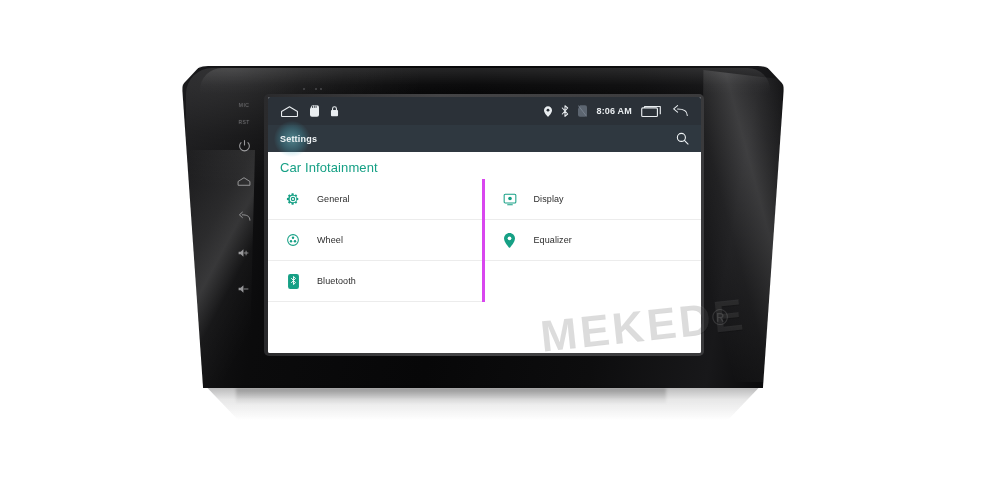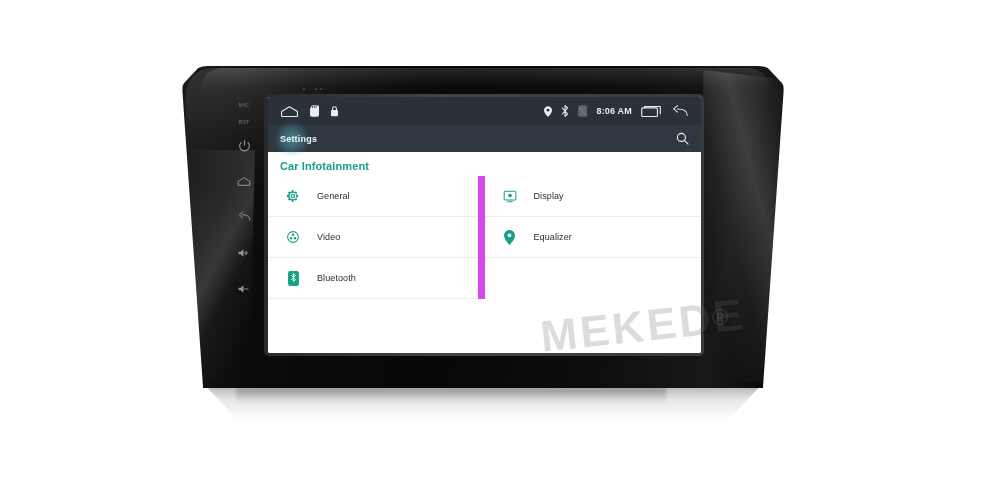--- a/index.html
+++ b/index.html
@@ -123,26 +123,26 @@
     position:absolute; left:6px; top:-4px;
     width:36px; height:36px; border-radius:50%;
     background: radial-gradient(circle, rgba(120,220,230,0.46) 0%, rgba(70,170,190,0.28) 45%, rgba(40,60,70,0.0) 72%);
     z-index:1;
   }
   .ab-search { margin-left:auto; display:flex; align-items:center; }
 
   
   .content { width:100%; height: 201px; background:#fff; position:relative; }
   .section-title {
-    color:#16a085; font-size:11px; font-weight:bold;
+    color:#16a085; font-size:13px; font-weight:normal;
     padding: 8px 4px 0 12px; letter-spacing:0.1px;
   }
   .grid { display:flex; width:100%; margin-top:4px; }
   .col { width:50%; }
-  .col.left { border-right: 7px solid #d946ef; }
+  .col.left { border-right: 3px solid #d946ef; }
   .row {
     height: 41px; display:flex; align-items:center;
     padding-left: 14px;
     border-bottom: 1px solid #ececec;
   }
   .row-ico { width:22px; height:20px; display:flex; align-items:center; justify-content:center; flex:0 0 22px; }
   .row-label { font-size:9px; color:#2d2d2d; margin-left:13px; letter-spacing:0.1px; }
 
   
   .watermark {
@@ -339,21 +339,21 @@
 
           <div class="row">
             <span class="row-ico">
               <svg width="14" height="14" viewBox="0 0 24 24" fill="none" stroke="#16a085" stroke-width="1.8">
                 <circle cx="12" cy="12" r="9.2"></circle>
                 <circle cx="12" cy="8.2" r="2.1" fill="#16a085" stroke="none"></circle>
                 <circle cx="8.6" cy="14.1" r="2.1" fill="#16a085" stroke="none"></circle>
                 <circle cx="15.4" cy="14.1" r="2.1" fill="#16a085" stroke="none"></circle>
               </svg>
             </span>
-            <span class="row-label">Video</span>
+            <span class="row-label">Wheel</span>
           </div>
 
           <div class="row">
             <span class="row-ico">
               <svg width="11" height="15" viewBox="0 0 16 22" fill="#16a085">
                 <rect x="0" y="0" width="16" height="22" rx="3.2"></rect>
                 <path d="M5 6.4 L11 12.8 L8 15.4 L8 3.6 L11 6.4 L5 12.8" fill="none" stroke="#ffffff" stroke-width="1.35" stroke-linejoin="round" stroke-linecap="round"></path>
               </svg>
             </span>
             <span class="row-label">Bluetooth</span>

